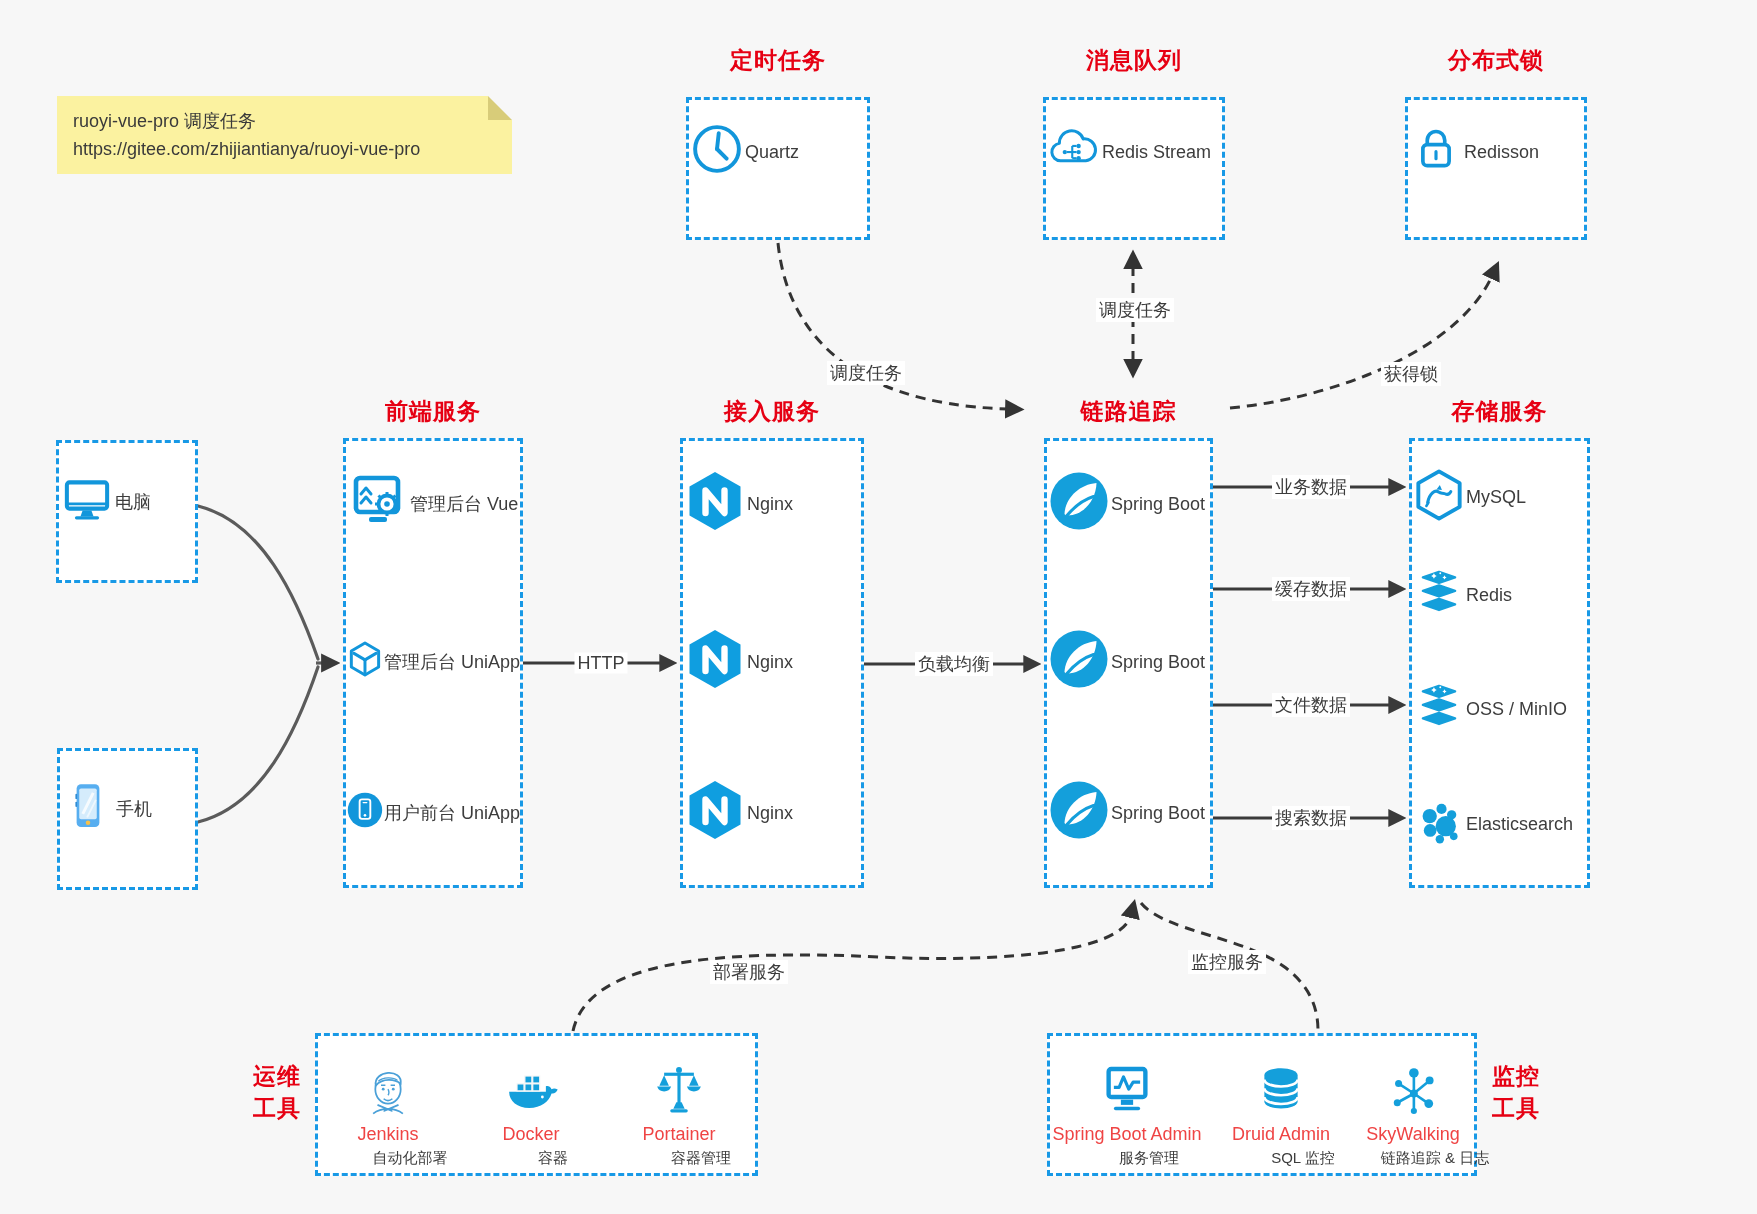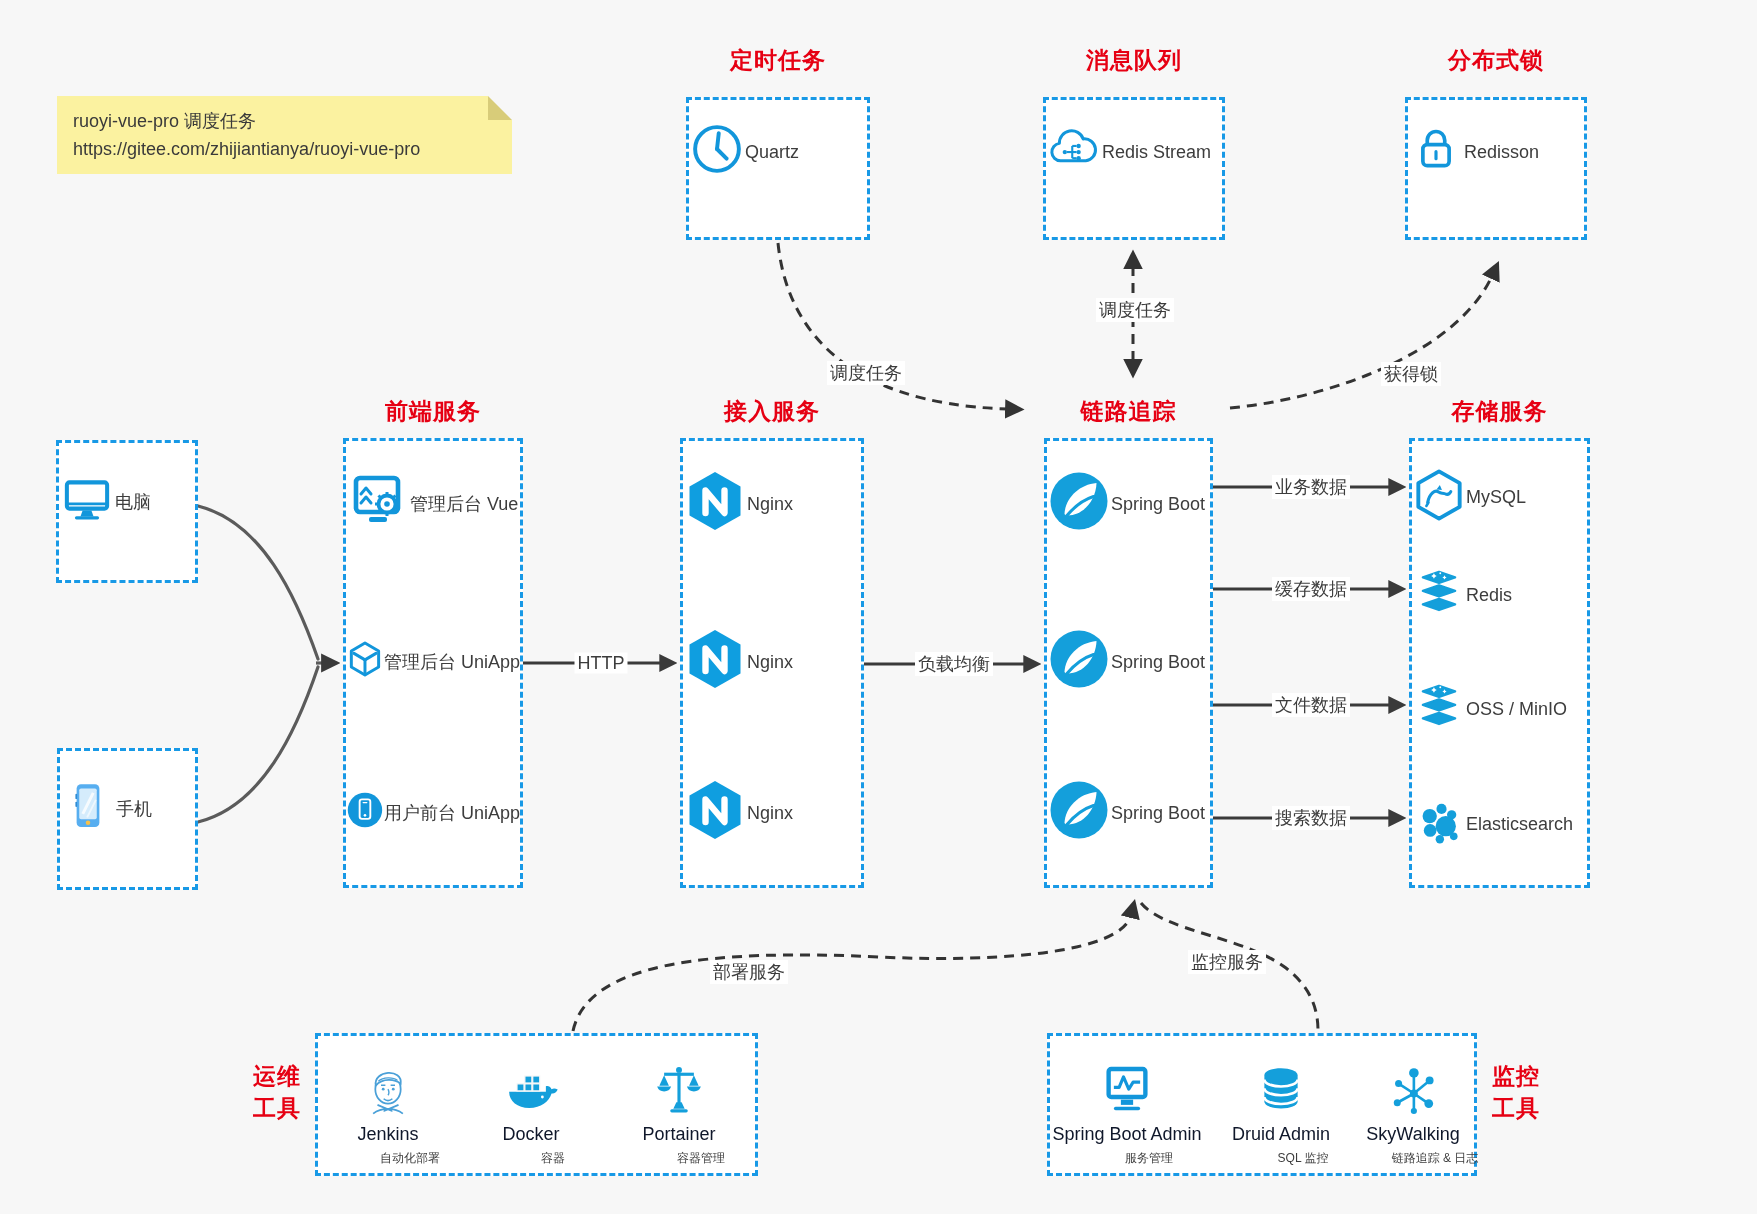--- a/index.html
+++ b/index.html
@@ -11,22 +11,22 @@
   .dbox{position:absolute;background:#fff;border:3px dashed #1899e6;box-sizing:border-box;}
   .gtitle{position:absolute;color:#e60013;font-weight:bold;font-size:23px;text-align:center;letter-spacing:1px;line-height:1.4;}
   .node{position:absolute;left:0;right:0;display:flex;flex-direction:row;align-items:center;}
   .node .ic{width:64px;height:64px;}
   .node.sm .ic{width:56px;height:56px;}
   .node.st .ic{width:54px;height:54px;}
   .node .lbl{margin-top:6px;font-size:18px;color:#3d3d3d;white-space:nowrap;}
   .node.st .lbl{margin-top:4px;}
   .bnode{position:absolute;top:26px;display:flex;flex-direction:column;align-items:center;}
   .bnode .ic{width:56px;height:56px;}
-  .bnode .nm{margin-top:4px;font-size:18px;color:#0f172a;line-height:24px;white-space:nowrap;}
-  .bnode .ds{font-size:12px;color:#3d3d3d;line-height:24px;white-space:nowrap;margin-left:44px;}
+  .bnode .nm{margin-top:4px;font-size:18px;color:#ef4444;line-height:24px;white-space:nowrap;}
+  .bnode .ds{font-size:15px;color:#3d3d3d;line-height:24px;white-space:nowrap;margin-left:44px;}
   .edge-label{position:absolute;transform:translate(-50%,-50%);background:#fff;padding:0 3px;
     font-size:18px;color:#3c3c3c;white-space:nowrap;}
   .note{position:absolute;left:57px;top:96px;width:455px;height:78px;background:#fbf2a0;
     box-sizing:border-box;padding:11px 16px;font-size:18px;line-height:28px;color:#3a3a3a;}
   .note .fold{position:absolute;top:0;right:0;width:0;height:0;
     border-top:24px solid #f7f7f7;border-left:24px solid #d8cc79;}
   .hiddefs{position:absolute;width:0;height:0;overflow:hidden;}
 </style>
 </head>
 <body>

